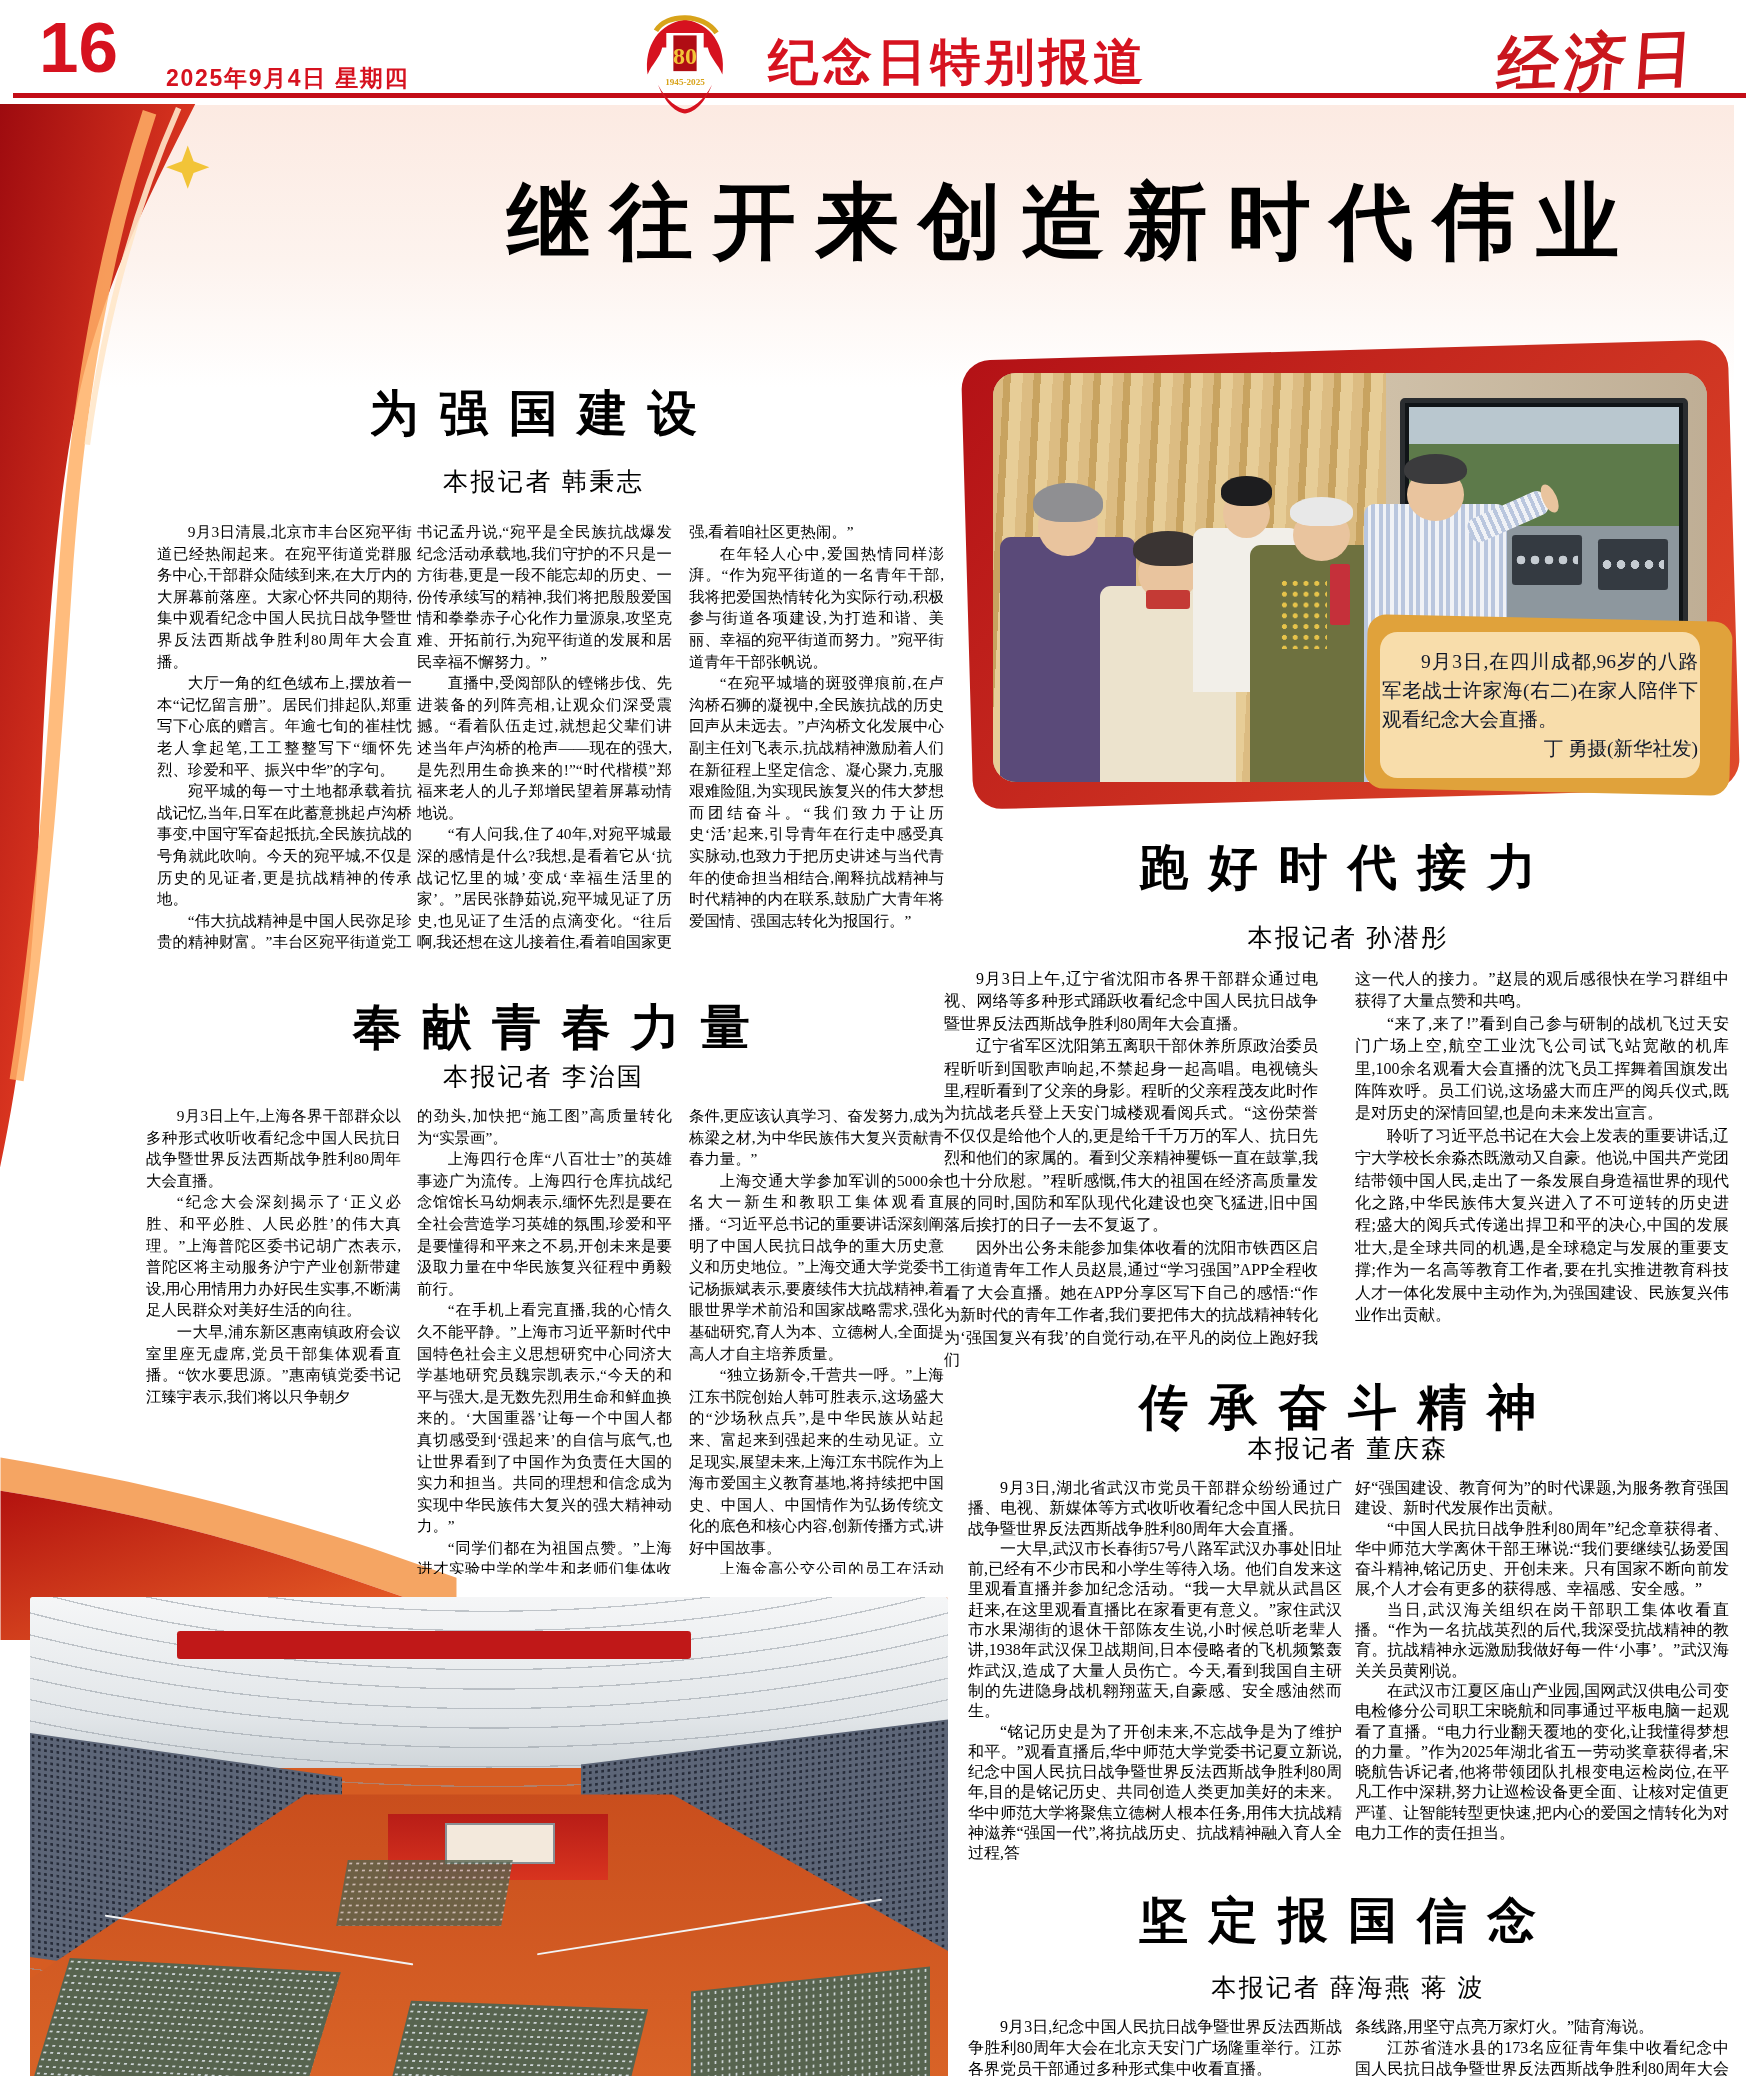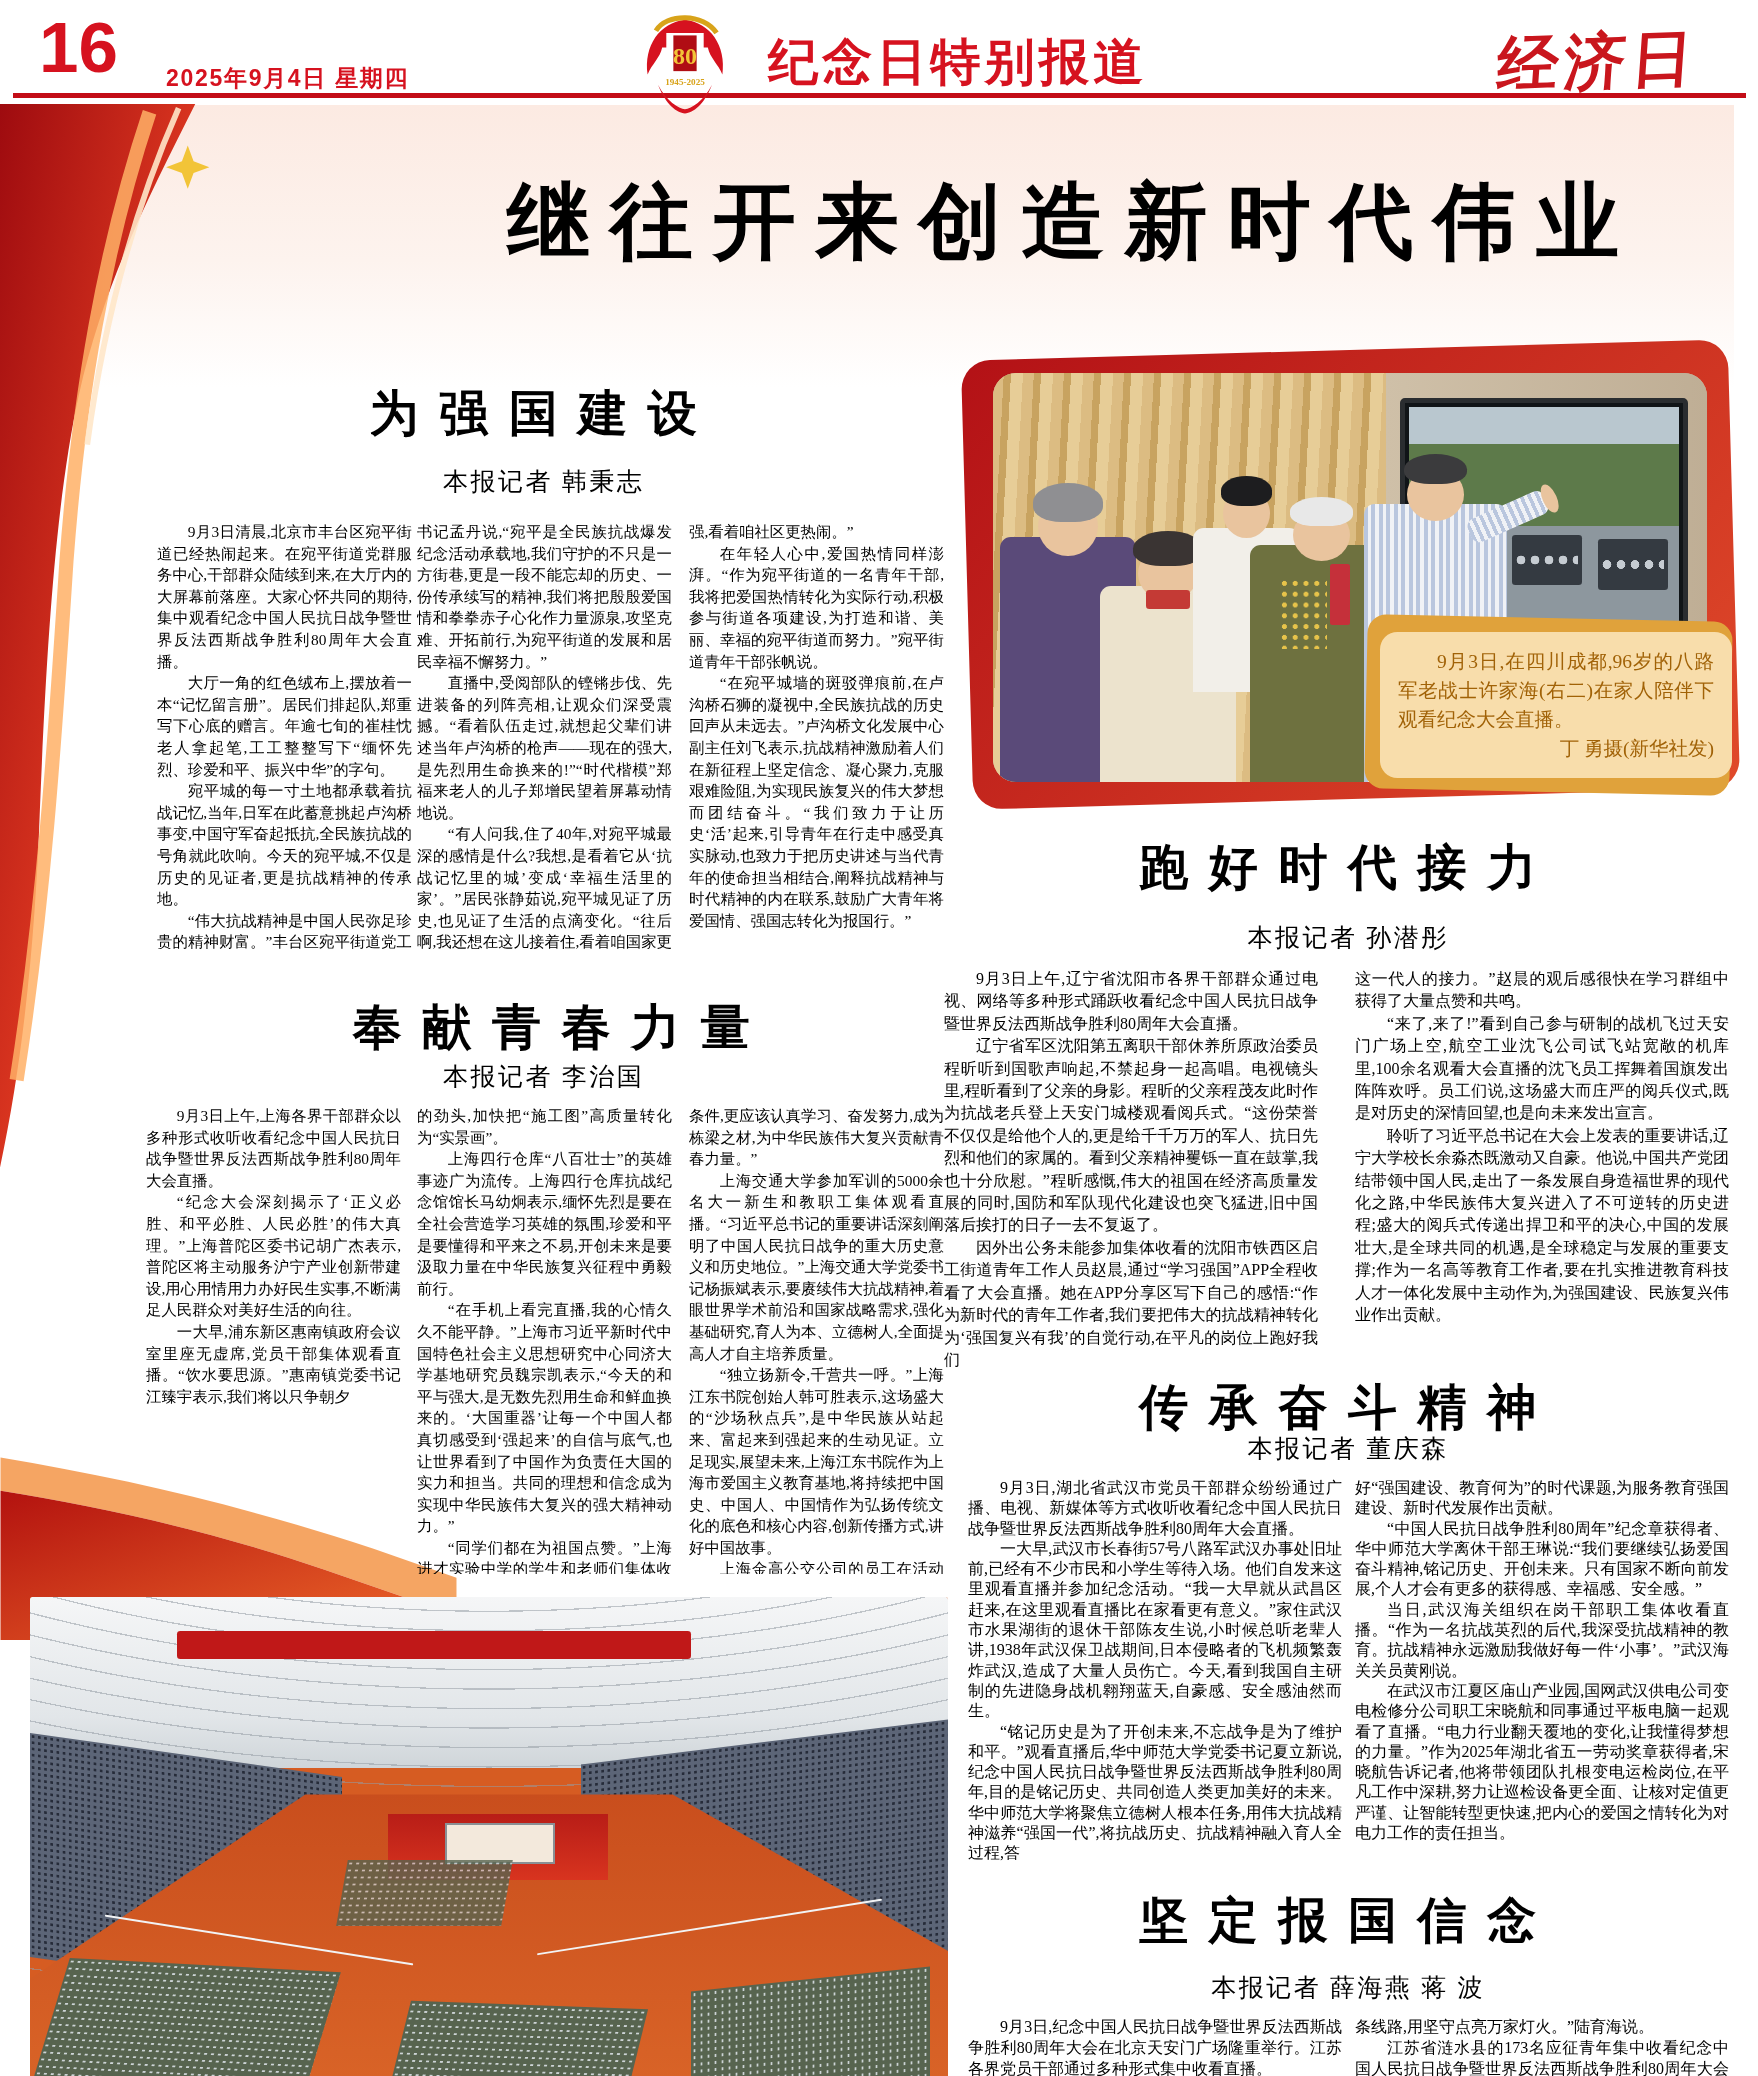--- a/index.html
+++ b/index.html
@@ -26,22 +26,22 @@
   
   .art-title{font-weight:900;text-align:center;font-size:49px;letter-spacing:0.42em;z-index:5;}
   .byline{text-align:center;font-size:25px;letter-spacing:2.5px;z-index:5;}
   
   .col{overflow:hidden;text-align:justify;text-justify:inter-character;z-index:5;}
   .col p{margin:0;text-indent:2em;}
   .col p.cont{text-indent:0;}
   .left-col{width:255px;font-size:15.4px;line-height:21.6px;}
   .right-col{width:374px;font-size:16px;line-height:22.4px;}
   
-  .cap-box{background:#f8ddab;border-radius:17.4px;padding:15px 18px;z-index:6;
-        font-size:19.5px;line-height:29px;color:#a16207;text-align:justify;}
+  .cap-box{background:#f8ddab;border-radius:17.4px;padding:15px 2px;z-index:6;
+        font-size:19.5px;line-height:29px;color:#0f172a;text-align:justify;}
   .cap-box .credit{text-align:right;text-indent:0;margin:0;}
   .cap-box p{margin:0;text-indent:2em;}
   
   .photo-tr-back{left:967px;top:350px;width:767px;height:449px;border-radius:29px;
         background:linear-gradient(135deg,#b31116,#e04a2a);transform:rotate(-1.6deg);z-index:2;}
   .photo-tr{left:993px;top:373px;width:714px;height:409px;border-radius:23px;overflow:hidden;z-index:3;background:#c9b8a2;}
   .curtain{left:0;top:0;width:57%;height:100%;
         background:repeating-linear-gradient(93deg,#dcbc82 0 10.8px,#c8a360 10.8px 18px,#e7cd97 18px 30px);}
   .wall{right:0;top:0;width:45%;height:100%;background:linear-gradient(90deg,#cfc0a8,#bfae95);}
   .tv{left:57%;top:6%;width:39%;height:58%;background:#101417;border:5.8px solid #2a2d30;border-radius:5px;}

